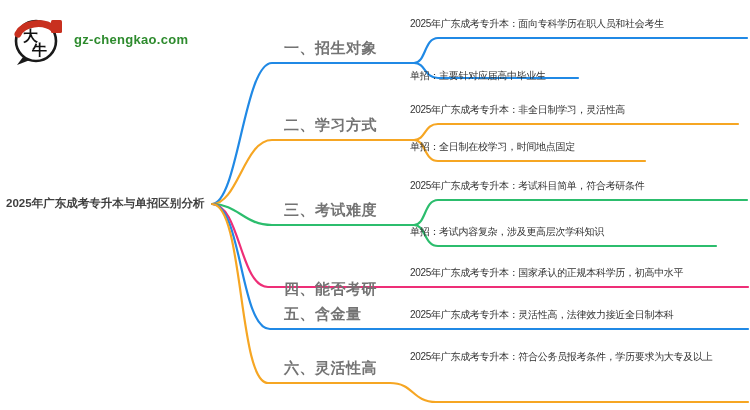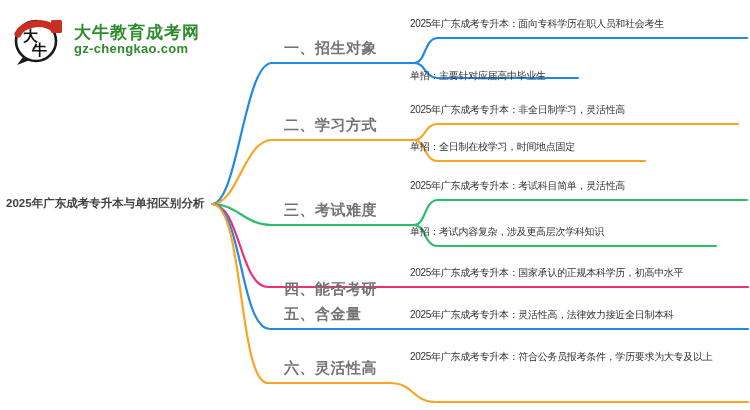--- a/index.html
+++ b/index.html
@@ -64,35 +64,34 @@
 <div class="abs logo">
   <svg class="logo-icon" viewBox="0 0 56 52">
     <circle cx="26" cy="27" r="20" fill="#ffffff" stroke="#1a1a1a" stroke-width="2.6"></circle>
     <path d="M13,43 L7,51 L20,46 Z" fill="#1a1a1a"></path>
     <path d="M8,20 A21,15 0 0 1 44,15" stroke="#c8301f" stroke-width="7" fill="none" stroke-linecap="round"></path>
     <rect x="41" y="6" width="11" height="13" rx="1.5" fill="#c8301f"></rect>
     <text x="13" y="27" font-size="15" font-weight="bold" fill="#111111">大</text>
     <text x="22" y="41" font-size="15" font-weight="bold" fill="#111111">牛</text>
   </svg>
   <div class="logo-text">
-    <div class="site-name">大牛教育成考网</div>
     <div class="site-domain">gz-chengkao.com</div>
   </div>
 </div>
 
 <div class="abs main-topic">2025年广东成考专升本与单招区别分析</div>
 
 <div class="abs branch-label" style="top:39px">一、招生对象</div>
 <div class="abs branch-label" style="top:116px">二、学习方式</div>
 <div class="abs branch-label" style="top:201px">三、考试难度</div>
 <div class="abs branch-label" style="top:280px">四、能否考研</div>
 <div class="abs branch-label" style="top:305px">五、含金量</div>
 <div class="abs branch-label" style="top:359px">六、灵活性高</div>
 
 <div class="abs leaf" style="top:17px">2025年广东成考专升本：面向专科学历在职人员和社会考生</div>
 <div class="abs leaf" style="top:69px">单招：主要针对应届高中毕业生</div>
 <div class="abs leaf" style="top:103px">2025年广东成考专升本：非全日制学习，灵活性高</div>
 <div class="abs leaf" style="top:140px">单招：全日制在校学习，时间地点固定</div>
-<div class="abs leaf" style="top:179px">2025年广东成考专升本：考试科目简单，灵活性高</div>
+<div class="abs leaf" style="top:179px">2025年广东成考专升本：考试科目简单，符合考研条件</div>
 <div class="abs leaf" style="top:225px">单招：考试内容复杂，涉及更高层次学科知识</div>
 <div class="abs leaf" style="top:266px">2025年广东成考专升本：国家承认的正规本科学历，初高中水平</div>
 <div class="abs leaf" style="top:308px">2025年广东成考专升本：灵活性高，法律效力接近全日制本科</div>
 <div class="abs leaf" style="top:350px">2025年广东成考专升本：符合公务员报考条件，学历要求为大专及以上</div>
 
 </body></html>

